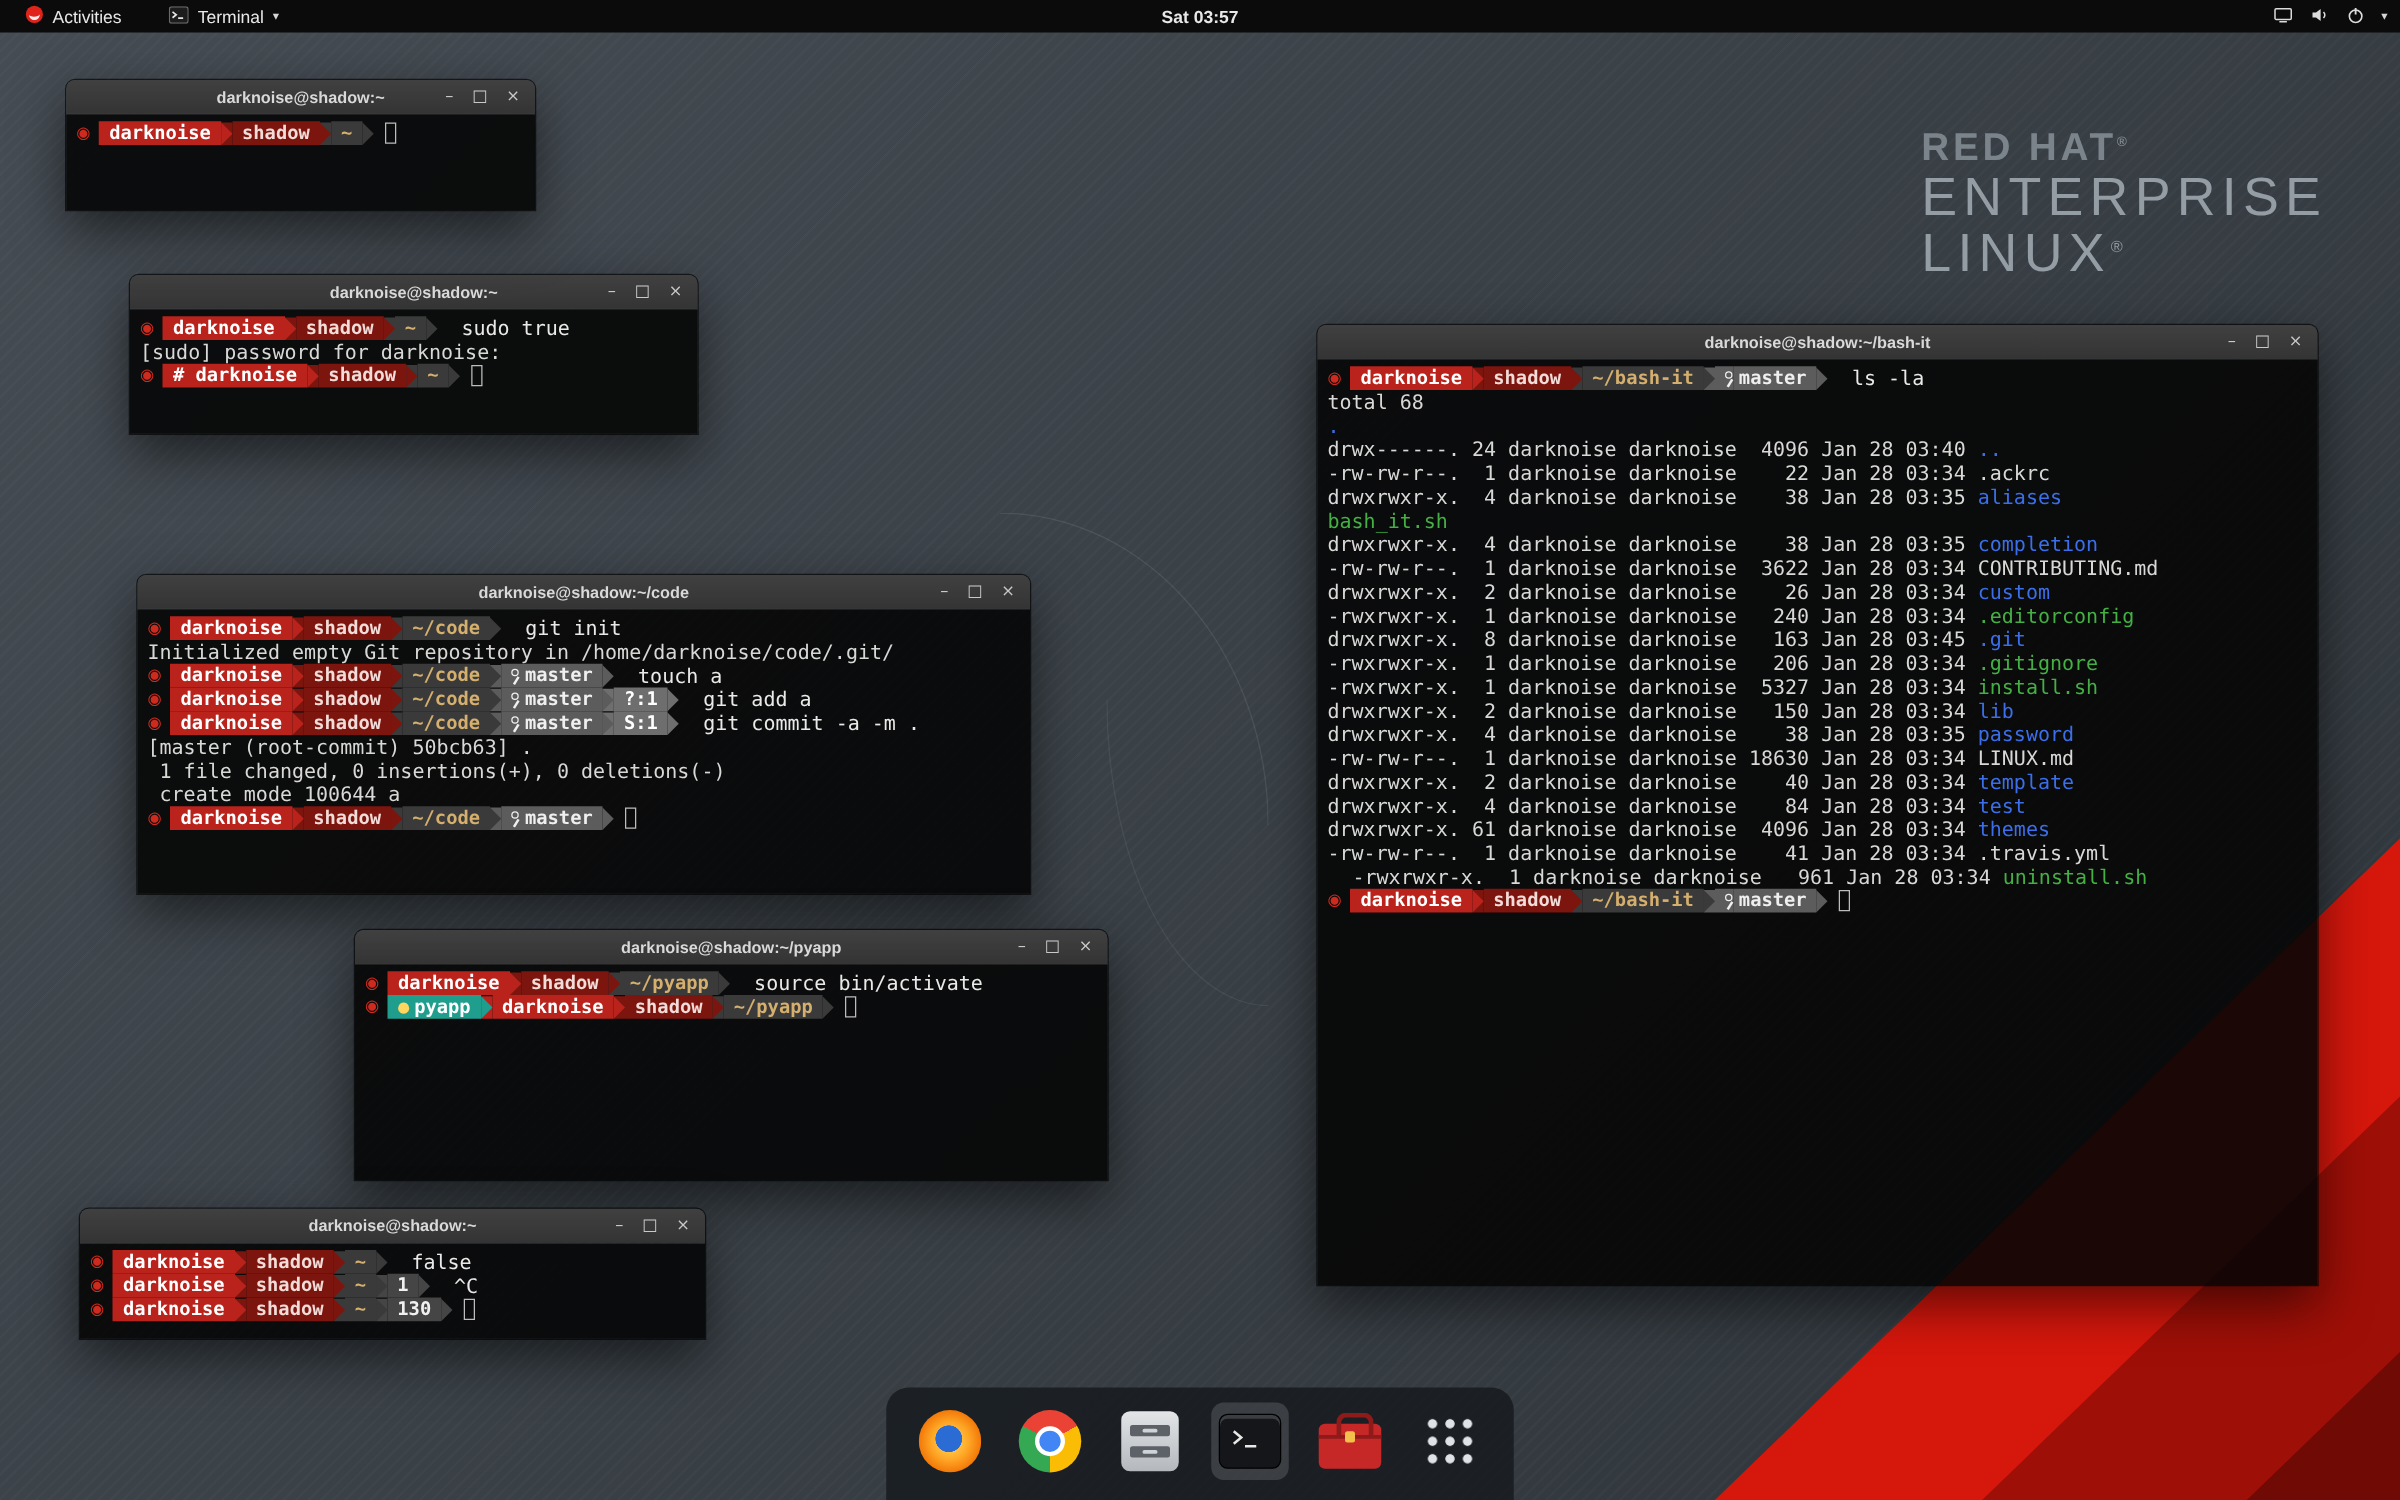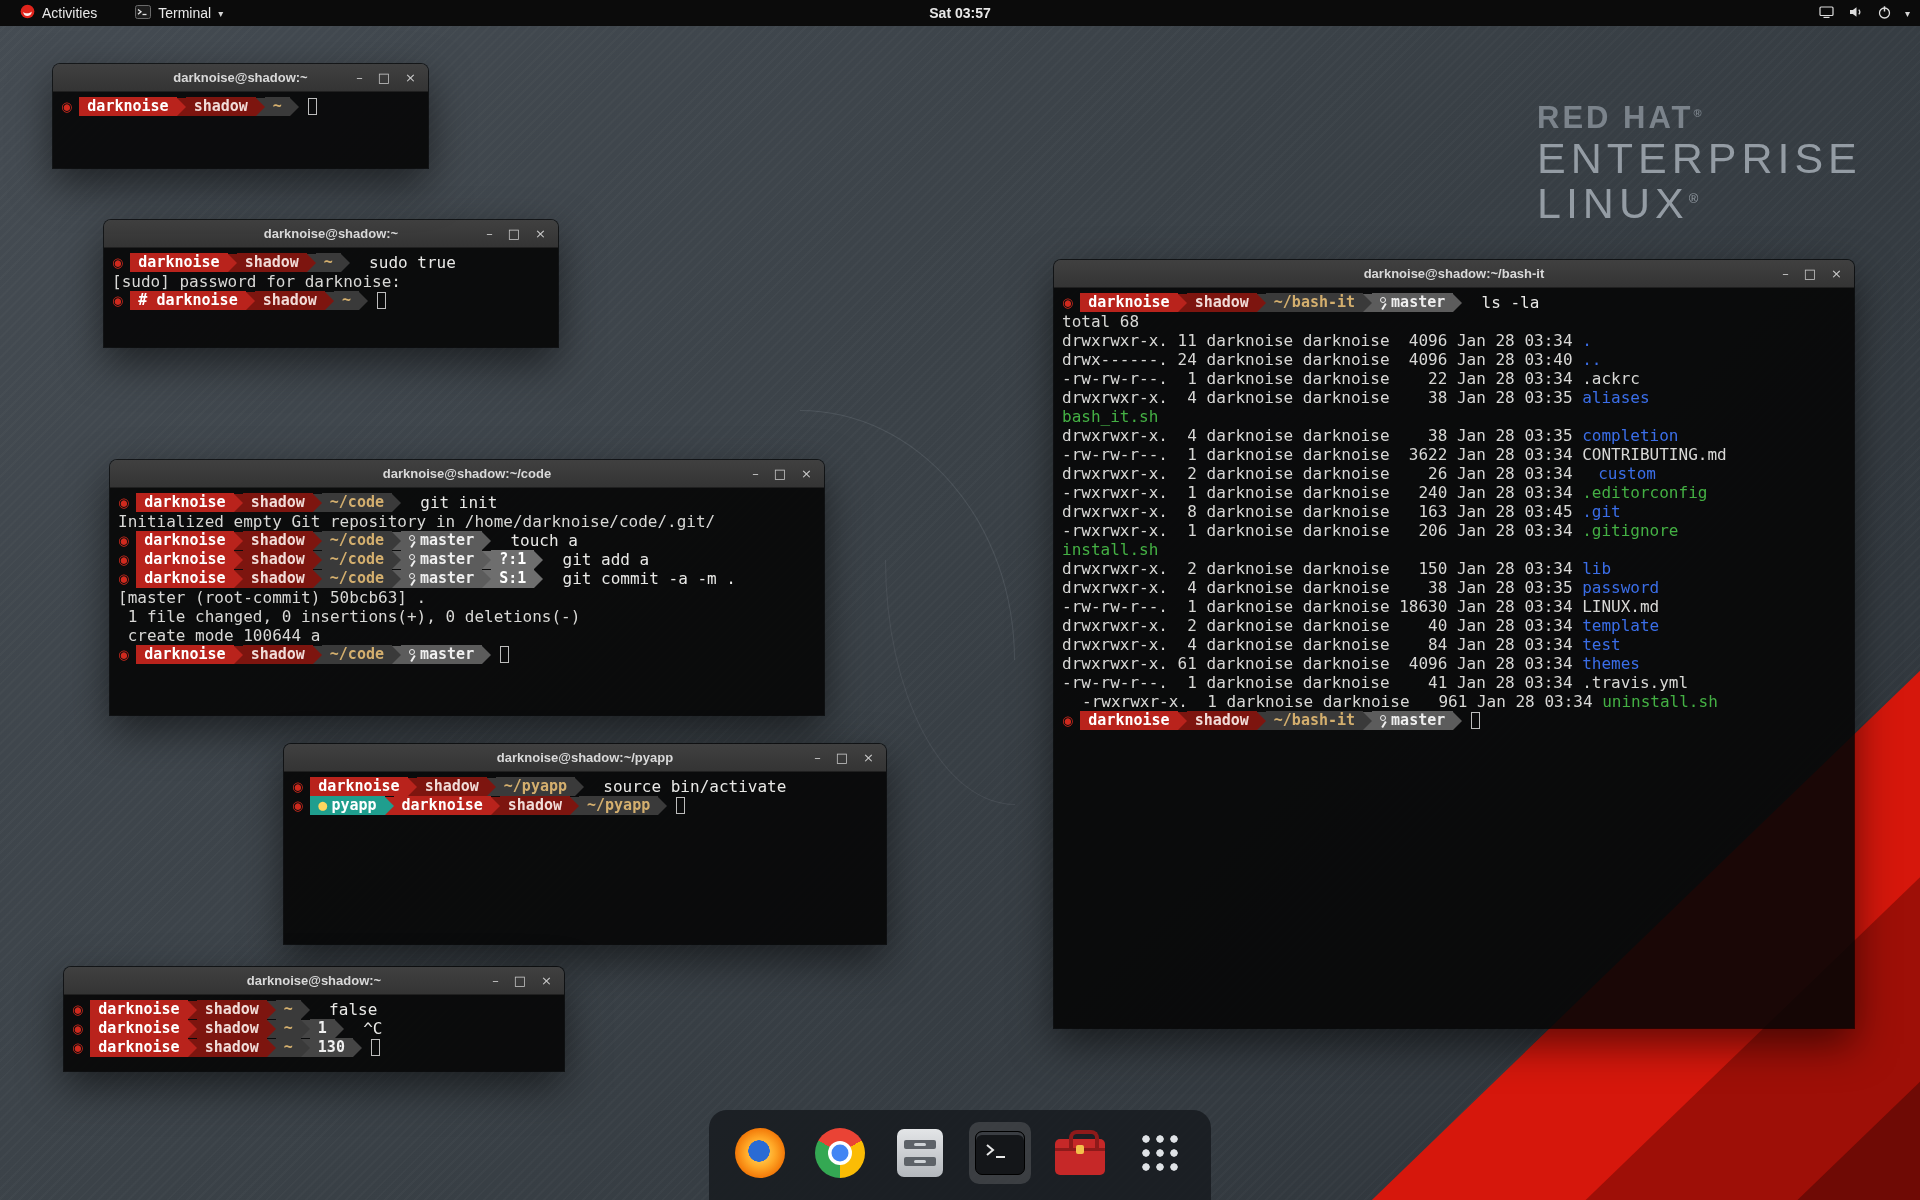--- a/index.html
+++ b/index.html
@@ -373,21 +373,20 @@
           <span class="psep" style="border-left-color: rgb(58, 58, 58); background: rgb(92, 92, 92);"></span>
           <span class="tpart git-icon seg" style="background: rgb(92, 92, 92); color: rgb(240, 240, 240);"></span>
           <span class="tpart git seg" style="background: rgb(92, 92, 92); color: rgb(239, 239, 239);">master</span>
           <span class="psep" style="border-left-color: rgb(92, 92, 92);"></span>
           <span class="tpart cmd" style="color: rgb(233, 233, 231);">  ls -la</span>
         </div>
         <div class="tline">
           <span class="tpart out" style="color: rgb(216, 216, 214);">total 68</span>
         </div>
         <div class="tline">
-          <span class="tpart out" style="color: rgb(216, 216, 214);">drwxrwxr-x. 11 darknoise darknoise  4096 Jan 28 03:34 </span>
           <span class="tpart dir" style="color: rgb(59, 110, 232);">.</span>
         </div>
         <div class="tline">
           <span class="tpart out" style="color: rgb(216, 216, 214);">drwx------. 24 darknoise darknoise  4096 Jan 28 03:40 </span>
           <span class="tpart dir" style="color: rgb(59, 110, 232);">..</span>
         </div>
         <div class="tline">
           <span class="tpart out" style="color: rgb(216, 216, 214);">-rw-rw-r--.  1 darknoise darknoise    22 Jan 28 03:34 </span>
           <span class="tpart out" style="color: rgb(216, 216, 214);">.ackrc</span>
         </div>
@@ -401,35 +400,36 @@
         <div class="tline">
           <span class="tpart out" style="color: rgb(216, 216, 214);">drwxrwxr-x.  4 darknoise darknoise    38 Jan 28 03:35 </span>
           <span class="tpart dir" style="color: rgb(59, 110, 232);">completion</span>
         </div>
         <div class="tline">
           <span class="tpart out" style="color: rgb(216, 216, 214);">-rw-rw-r--.  1 darknoise darknoise  3622 Jan 28 03:34 </span>
           <span class="tpart out" style="color: rgb(216, 216, 214);">CONTRIBUTING.md</span>
         </div>
         <div class="tline">
           <span class="tpart out" style="color: rgb(216, 216, 214);">drwxrwxr-x.  2 darknoise darknoise    26 Jan 28 03:34 </span>
-          <span class="tpart dir" style="color: rgb(59, 110, 232); margin-left: 16px;">custom</span>
+          <span class="tpart dir" style="color: rgb(59, 110, 232);">custom</span>
         </div>
         <div class="tline">
           <span class="tpart out" style="color: rgb(216, 216, 214);">-rwxrwxr-x.  1 darknoise darknoise   240 Jan 28 03:34 </span>
           <span class="tpart exec" style="color: rgb(68, 176, 68);">.editorconfig</span>
         </div>
         <div class="tline">
           <span class="tpart out" style="color: rgb(216, 216, 214);">drwxrwxr-x.  8 darknoise darknoise   163 Jan 28 03:45 </span>
           <span class="tpart dir" style="color: rgb(59, 110, 232);">.git</span>
         </div>
         <div class="tline">
           <span class="tpart out" style="color: rgb(216, 216, 214);">-rwxrwxr-x.  1 darknoise darknoise   206 Jan 28 03:34 </span>
           <span class="tpart exec" style="color: rgb(68, 176, 68);">.gitignore</span>
         </div>
         <div class="tline">
+          <span class="tpart out" style="color: rgb(216, 216, 214);">-rwxrwxr-x.  1 darknoise darknoise  5327 Jan 28 03:34 </span>
           <span class="tpart exec" style="color: rgb(68, 176, 68);">install.sh</span>
         </div>
         <div class="tline">
           <span class="tpart out" style="color: rgb(216, 216, 214);">drwxrwxr-x.  2 darknoise darknoise   150 Jan 28 03:34 </span>
           <span class="tpart dir" style="color: rgb(59, 110, 232);">lib</span>
         </div>
         <div class="tline">
           <span class="tpart out" style="color: rgb(216, 216, 214);">drwxrwxr-x.  4 darknoise darknoise    38 Jan 28 03:35 </span>
           <span class="tpart dir" style="color: rgb(59, 110, 232);">password</span>
         </div>

